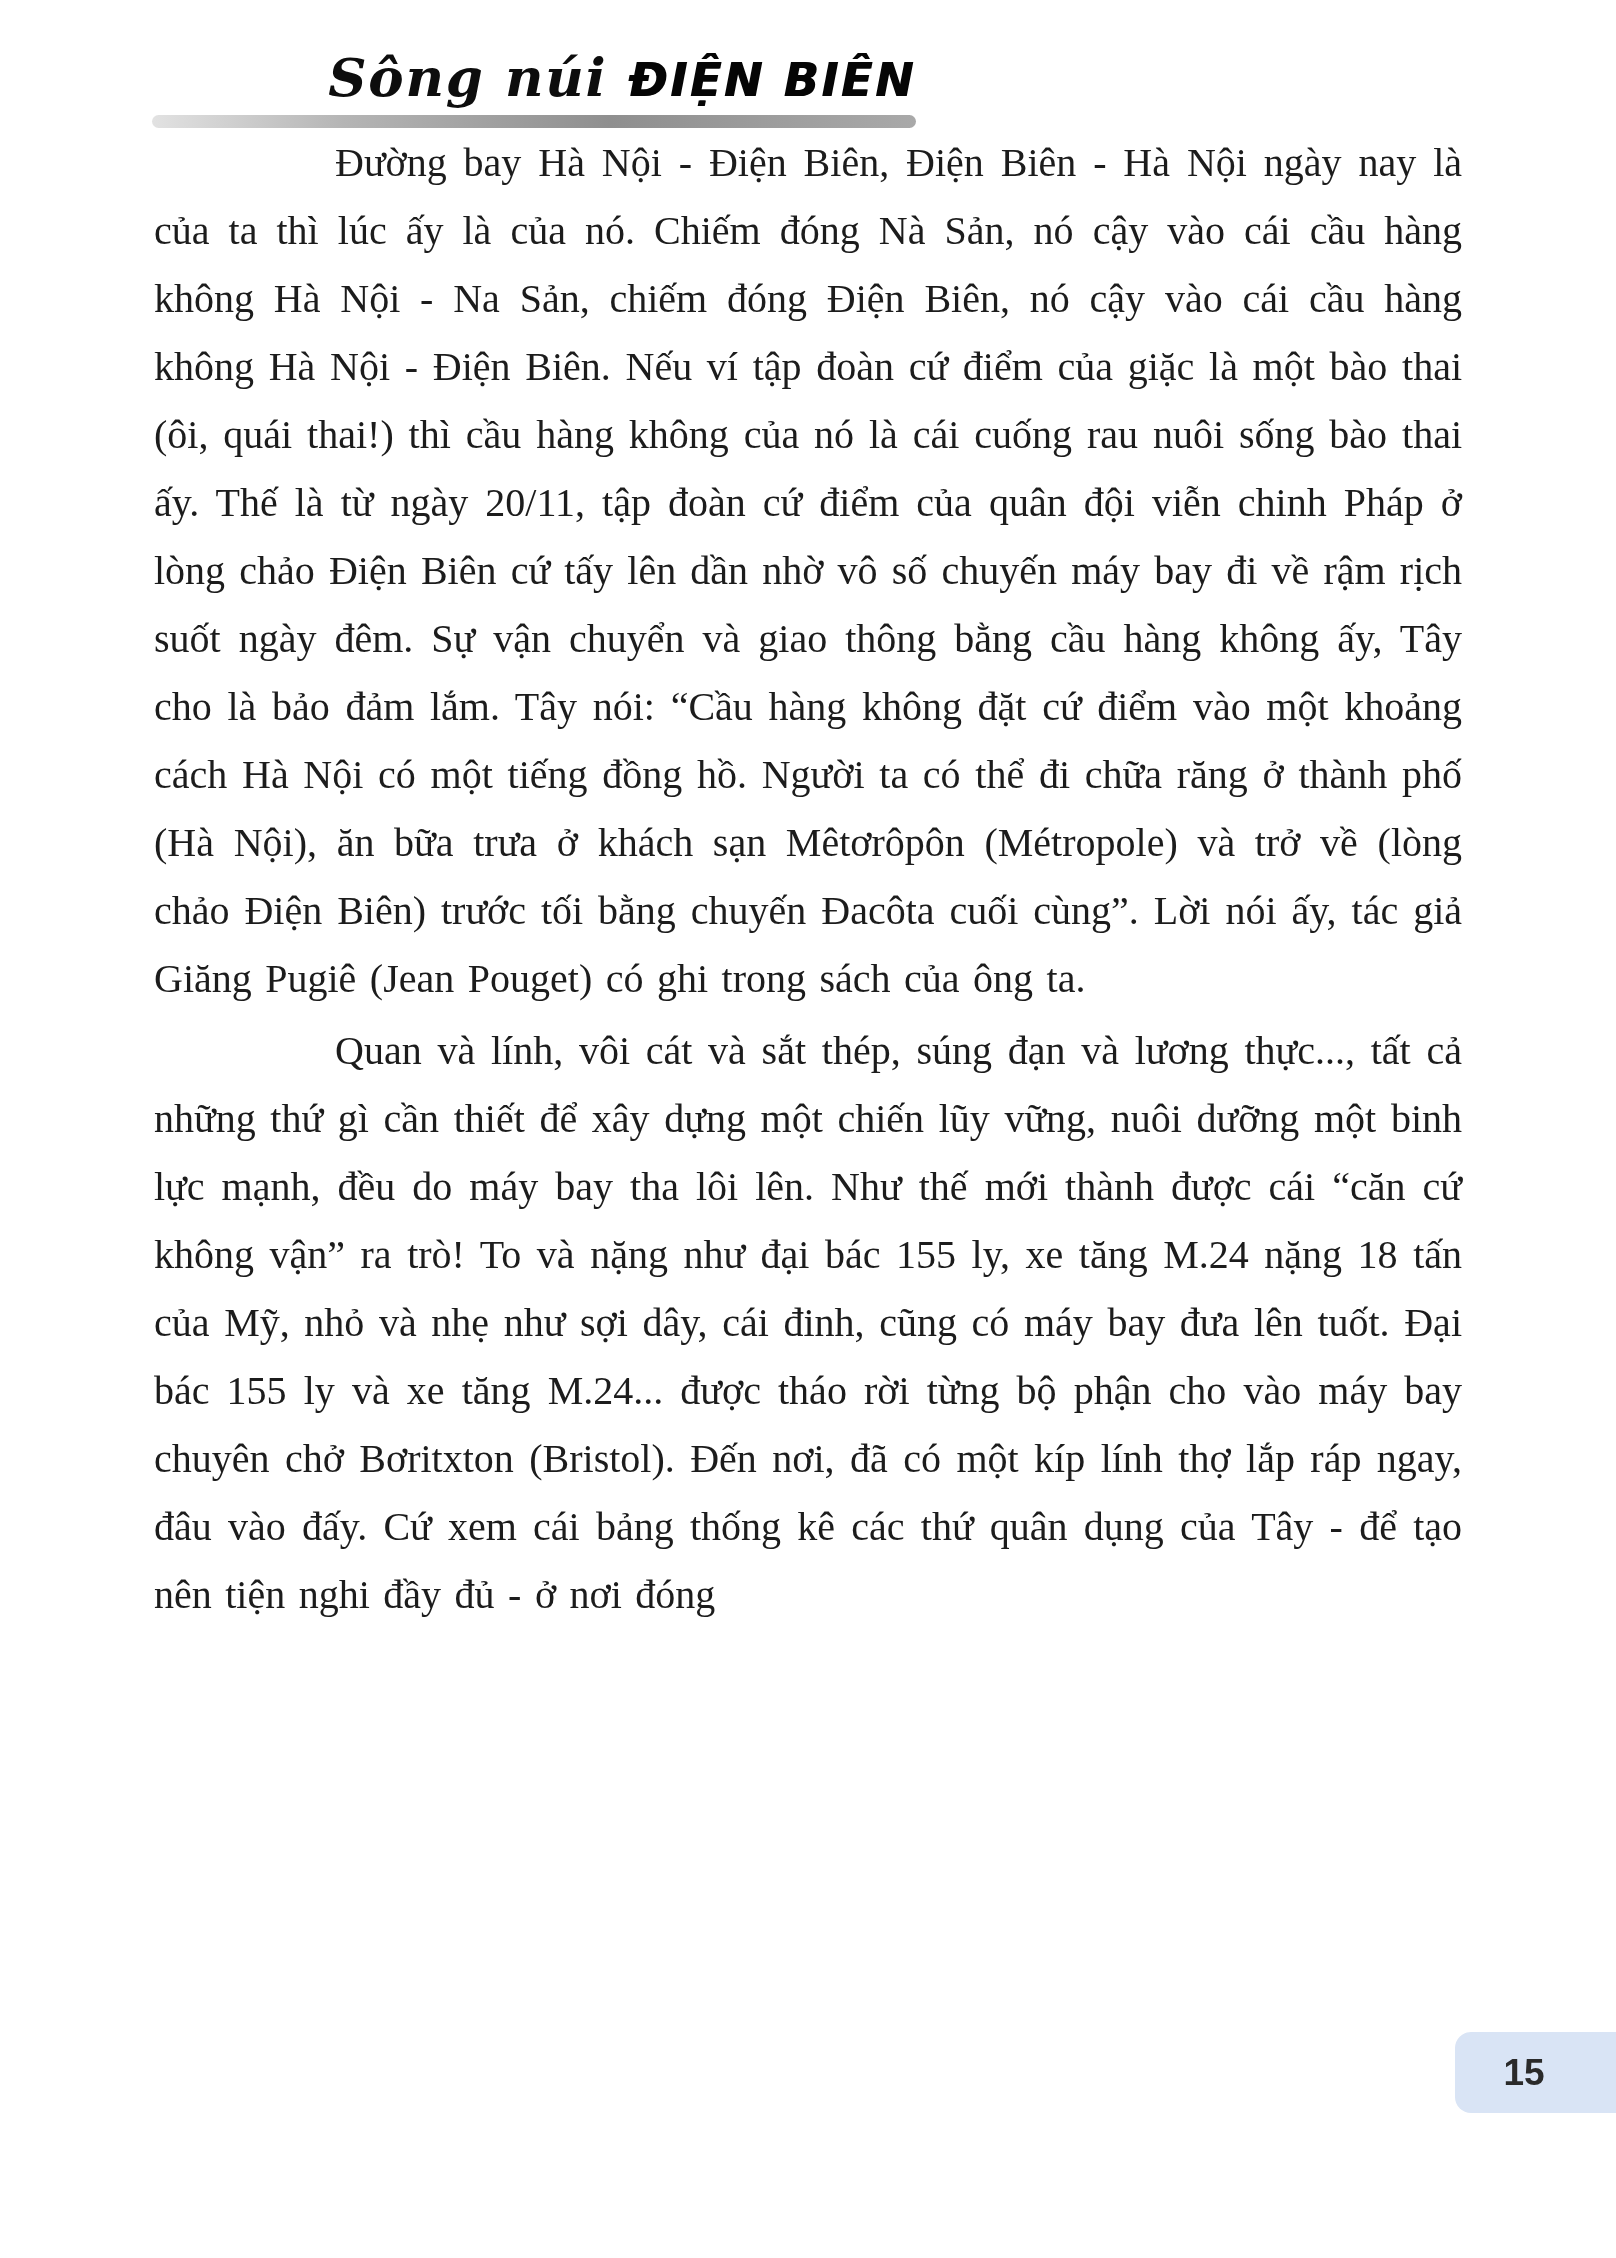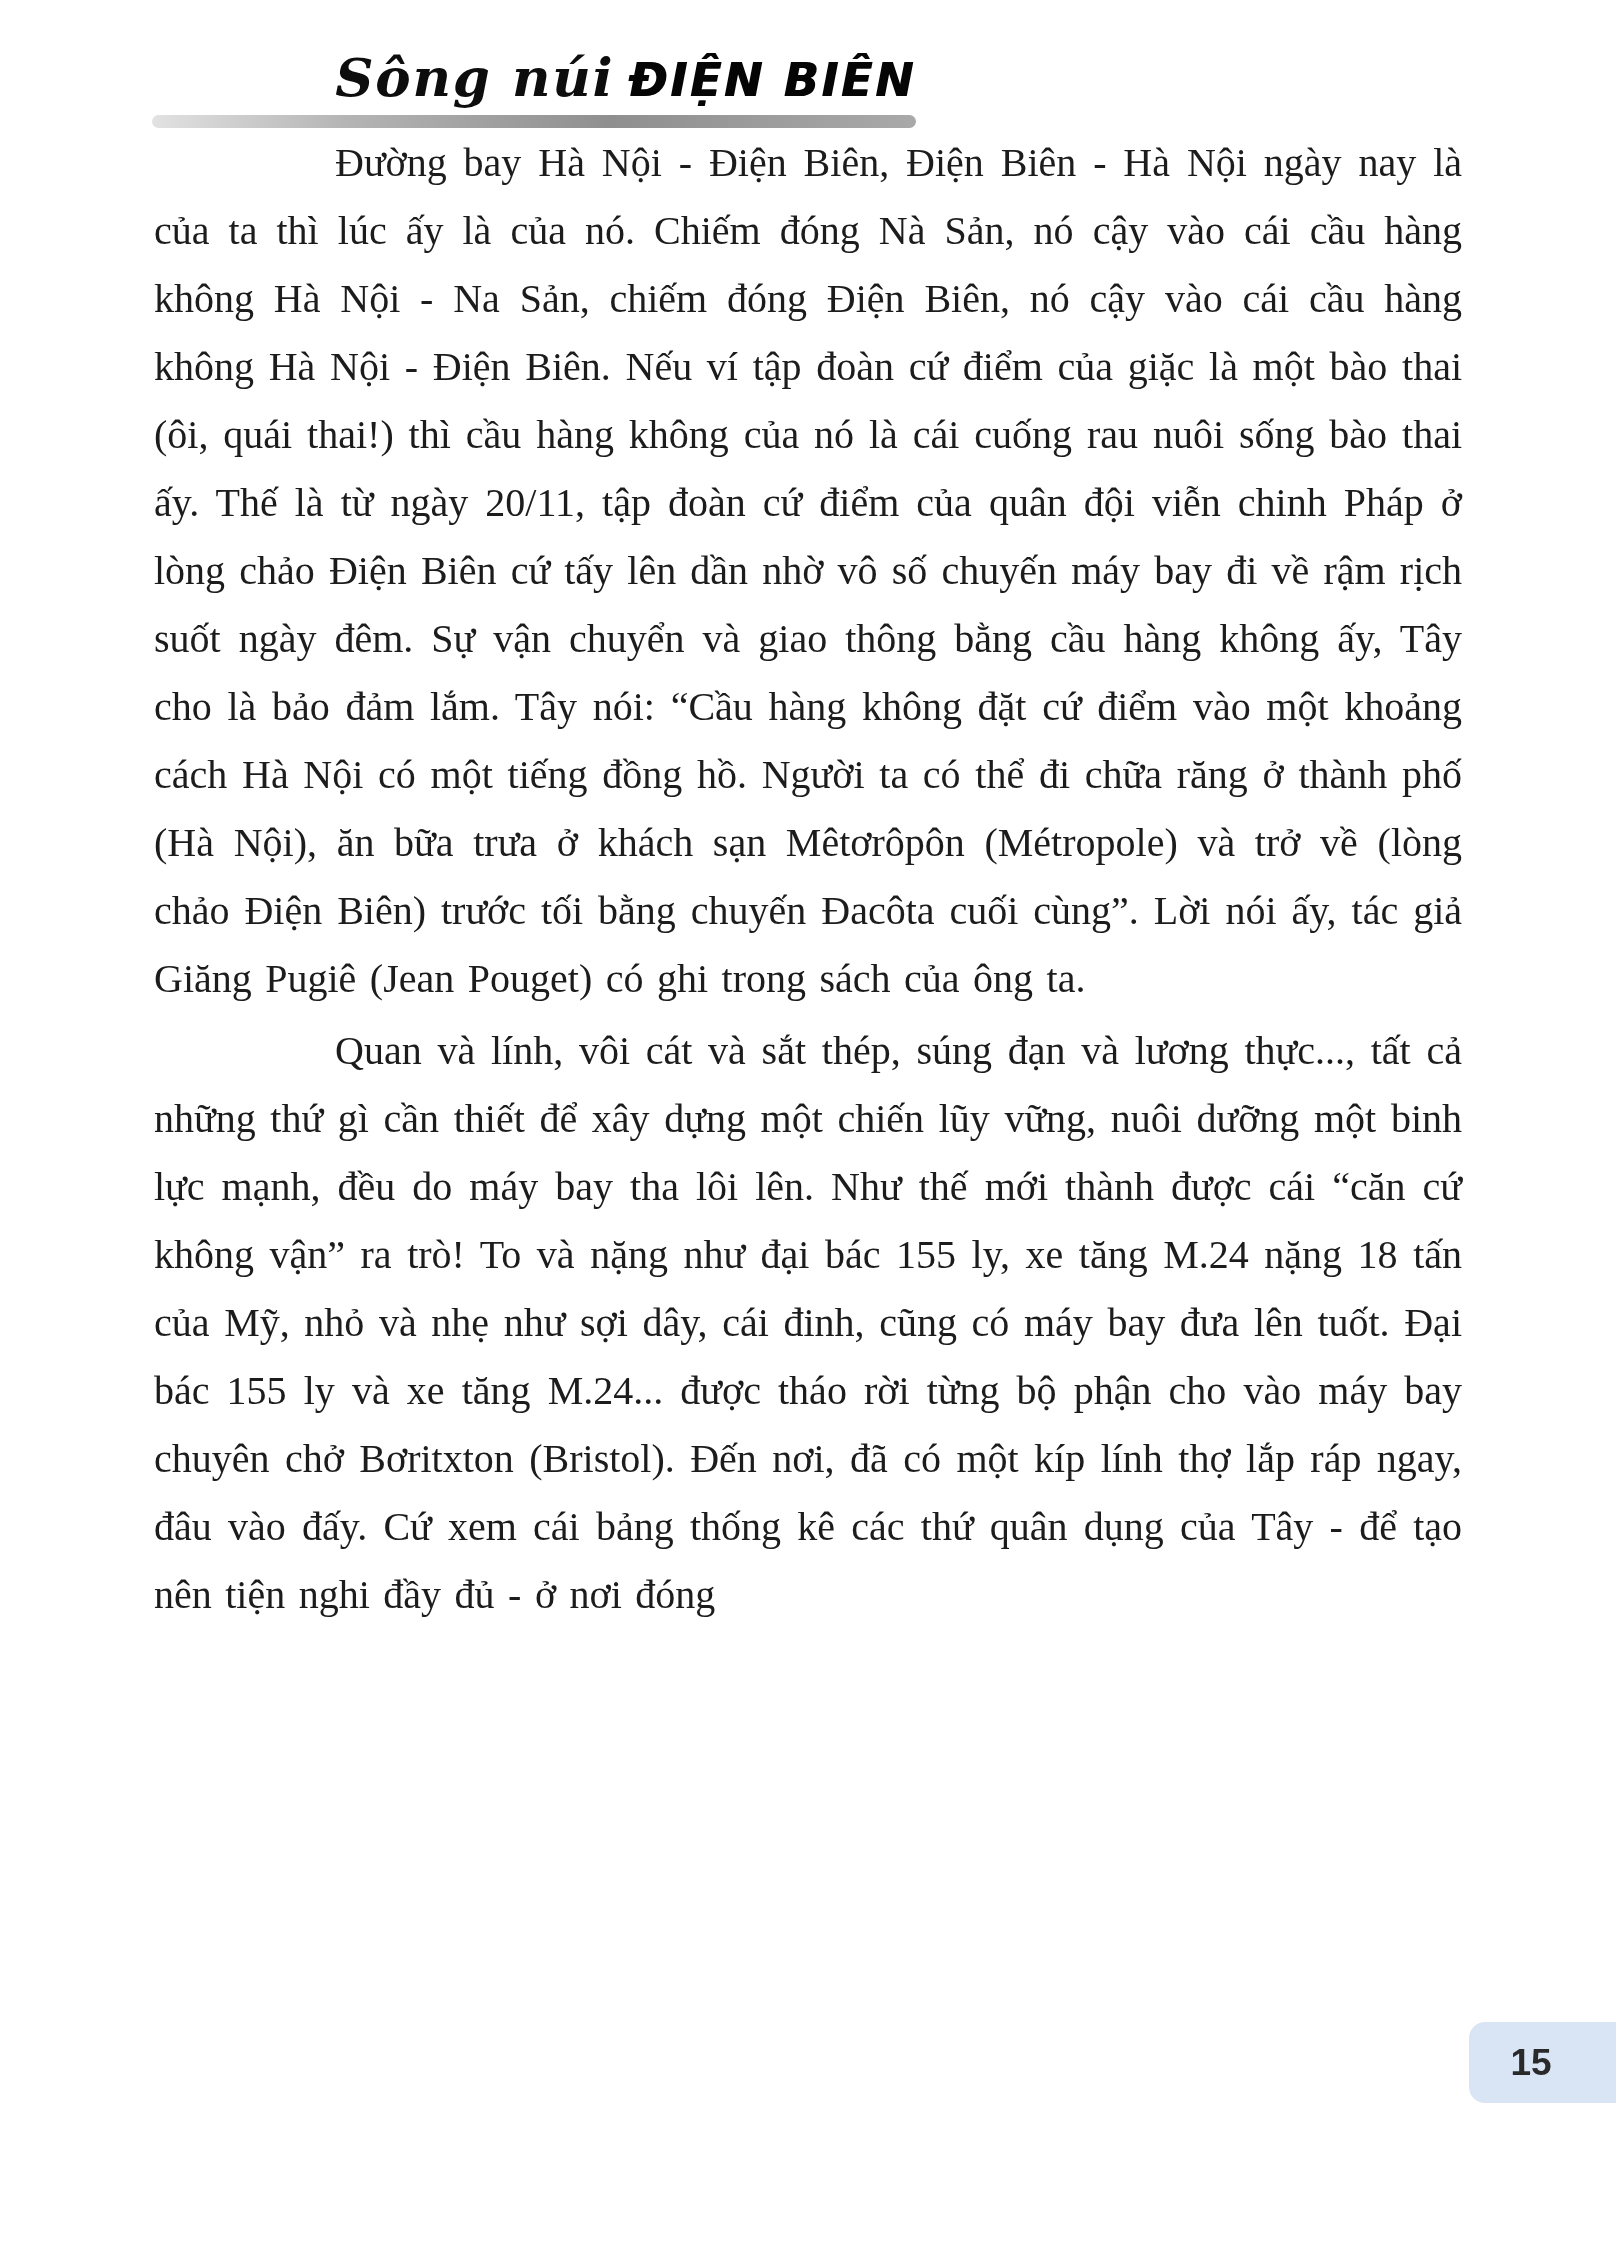--- a/index.html
+++ b/index.html
@@ -20,21 +20,21 @@
   .header {
     position: absolute;
     top: 46px;
     left: 152px;
     width: 764px;
   }
   .title-row {
     display: flex;
     justify-content: flex-end;
     align-items: baseline;
-    gap: 14px;
+    gap: 21px;
     white-space: nowrap;
   }
   .title-script {
     font-family: "DejaVu Serif", serif;
     font-style: italic;
     font-weight: bold;
     font-size: 53px;
     color: #0d0d0d;
     letter-spacing: 1.8px;
   }
@@ -69,22 +69,22 @@
   }
   .body-text p {
     margin: 4px;
     text-indent: 181px;
   }
 
   
   .page-tab {
     position: absolute;
     right: 0;
-    bottom: 155px;
-    width: 147px;
+    bottom: 145px;
+    width: 161px;
     height: 81px;
     background: #d9e4f5;
     border-radius: 16px 0 0 16px;
     display: flex;
     align-items: center;
     justify-content: center;
   }
   .page-tab .num {
     font-family: "Liberation Sans", "DejaVu Sans", sans-serif;
     font-weight: bold;

